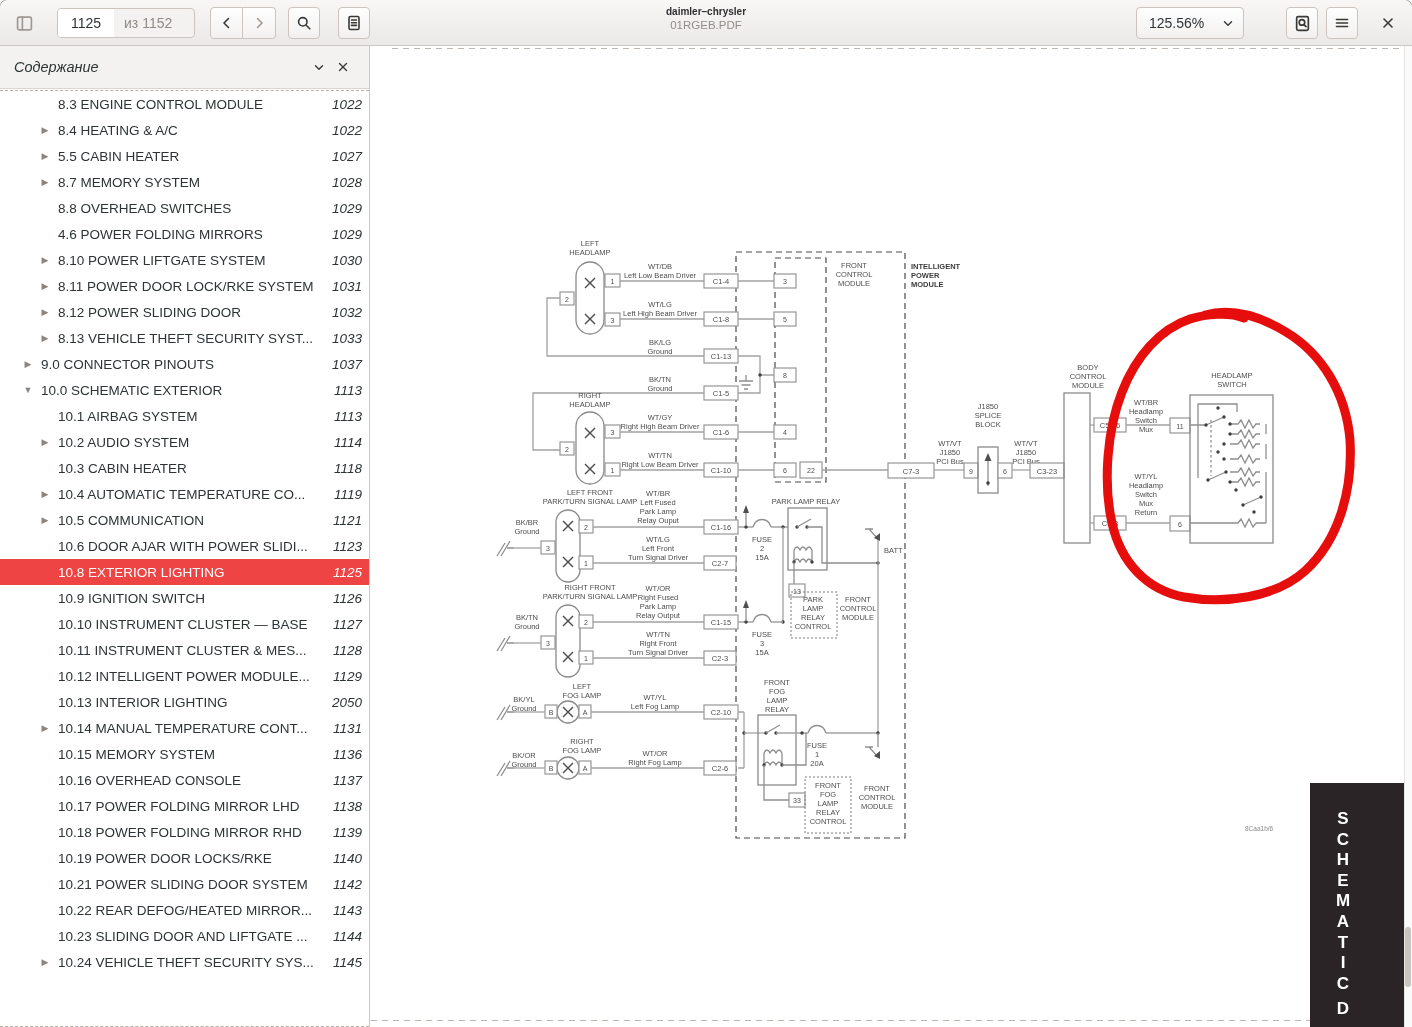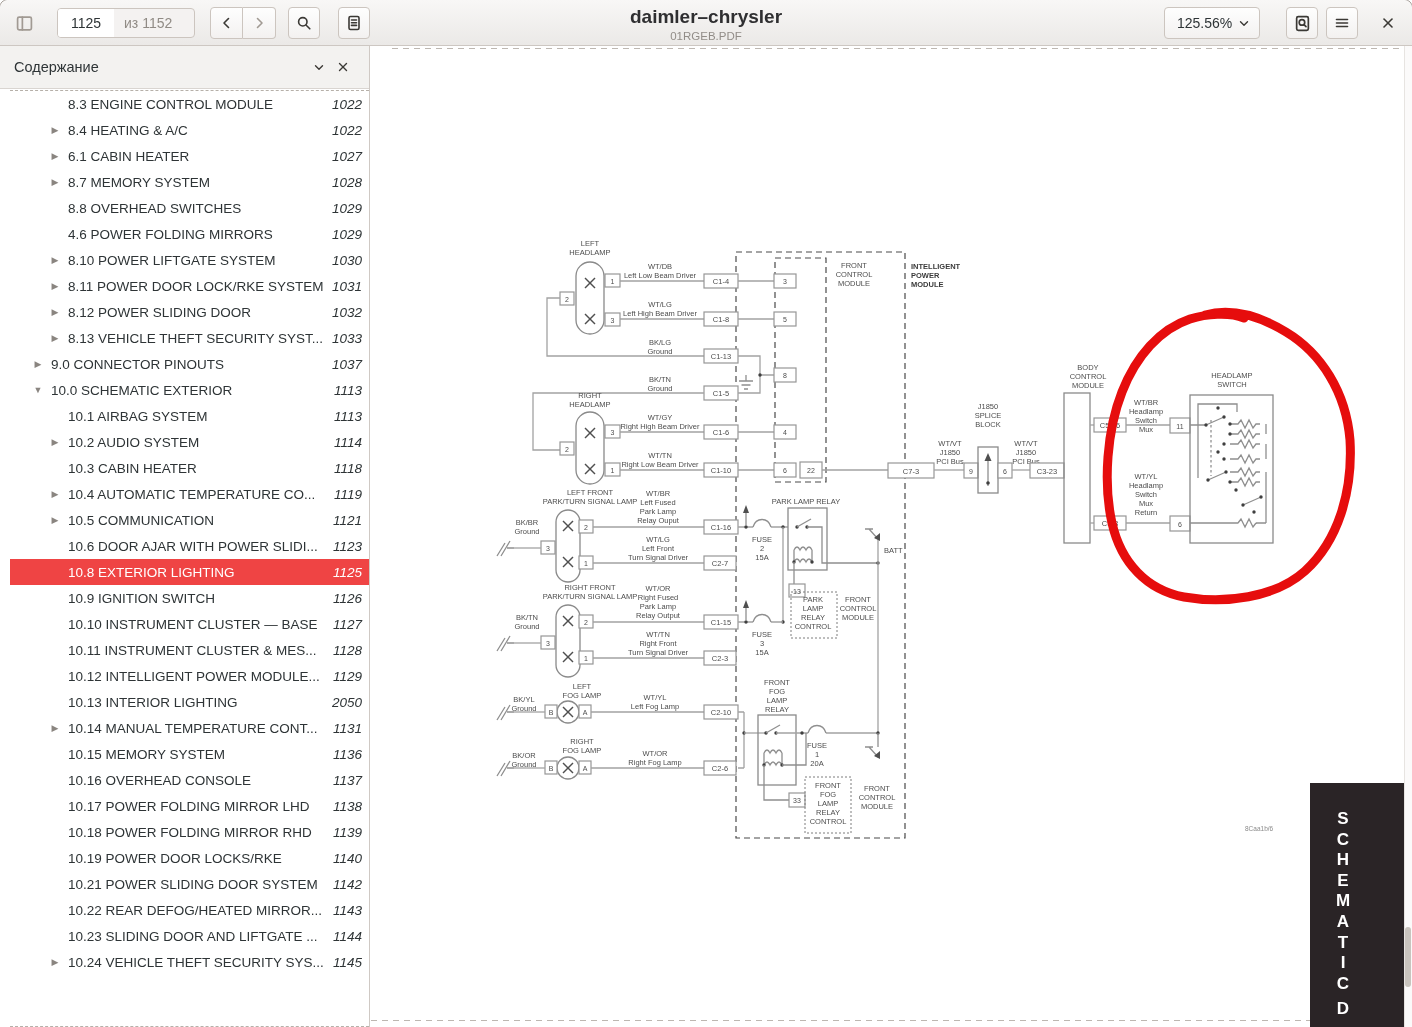--- a/index.html
+++ b/index.html
@@ -24,39 +24,39 @@
               display:flex; align-items:center; justify-content:center;
               font-size:14px; color:#2e3436; }
   .page-tot { flex:1; display:flex; align-items:center; padding-left:10px;
               font-size:14px; color:#908b85; }
   .nav-pair { position:absolute; left:210px; top:7px; height:32px; display:flex; }
   .nav-pair .navb { width:33px; height:32px; background:linear-gradient(#fefefe,#f3f1f0);
             border:1px solid #ccc5bf; display:flex; align-items:center; justify-content:center; }
   .nav-pair .navb:first-child { border-radius:4px 0 0 4px; }
   .nav-pair .navb:last-child  { border-radius:0 4px 4px 0; border-left:none; }
   .title-wrap { position:absolute; left:420px; right:420px; top:6px; text-align:center; }
-  .title-main { font-size:19px; font-weight:bold; color:#2f2f31; }
+  .title-main { font-size:10px; font-weight:bold; color:#2f2f31; }
   .title-sub  { font-size:11.5px; color:#928d88; margin-top:2px; }
-  .zoom-combo { position:absolute; left:1164px; top:7px; width:96px; height:32px;
+  .zoom-combo { position:absolute; left:1136px; top:7px; width:108px; height:32px;
                 background:linear-gradient(#fefefe,#f3f1f0); border:1px solid #ccc5bf;
                 border-radius:4px; display:flex; align-items:center;
                 padding:0 8px 0 12px; font-size:14px; color:#2e3436; }
   .zoom-combo .zlabel { flex:1; }
 
   
   .sidebar { position:absolute; top:46px; left:0; width:370px; bottom:0;
              background:#fff; border-right:1px solid #cfc9c4; }
   .sidebar-header { height:43px; background:#f3f2f0; border-bottom:1px solid #d9d5d1;
                     display:flex; align-items:center; padding:0 14px;
-                    font-size:14.5px; color:#2e3436; }
+                    font-size:14.5px; color:#2e3436;font-style:italic; }
   .sidebar-header .shl { flex:1; }
   .sh-ic { width:24px; height:24px; display:flex; align-items:center;
            justify-content:center; color:#57534e; }
   .toc { position:absolute; top:44px; left:0; right:0; bottom:0; overflow:hidden;
-         border-top:1px dashed #b6b0a9; border-bottom:1px dashed #b6b0a9;margin-left:10px; }
+         border-top:1px dashed #b6b0a9; border-bottom:1px dashed #b6b0a9; }
   .toc-row { height:26px; display:flex; align-items:center; font-size:13.5px;
              color:#2e3436; position:relative; white-space:nowrap; }
   .toc-row .exp { position:absolute; font-size:9px; color:#8a8580; width:14px;
                   text-align:center; }
   .toc-row.lvl1 .exp { left:21px; } .toc-row.lvl1 .lbl { padding-left:41px; }
   .toc-row.lvl2 .exp { left:38px; } .toc-row.lvl2 .lbl { padding-left:58px; }
   .toc-row .lbl { overflow:hidden; }
   .toc-row .pg  { margin-left:auto; font-style:italic; padding-right:7px; }
   .toc-row.selected { background:#ef4444; color:#fff; }
   .toc-row.selected .exp { color:#fff; }
@@ -190,21 +190,21 @@
       <span class="lbl">8.3 ENGINE CONTROL MODULE</span>
       <span class="pg">1022</span>
     </div>
         <div class="toc-row lvl2">
       <span class="exp">▶</span>
       <span class="lbl">8.4 HEATING &amp; A/C</span>
       <span class="pg">1022</span>
     </div>
         <div class="toc-row lvl2">
       <span class="exp">▶</span>
-      <span class="lbl">6.1 CABIN HEATER</span>
+      <span class="lbl">5.5 CABIN HEATER</span>
       <span class="pg">1027</span>
     </div>
         <div class="toc-row lvl2">
       <span class="exp">▶</span>
       <span class="lbl">8.7 MEMORY SYSTEM</span>
       <span class="pg">1028</span>
     </div>
         <div class="toc-row lvl2">
       <span class="exp"></span>
       <span class="lbl">8.8 OVERHEAD SWITCHES</span>

